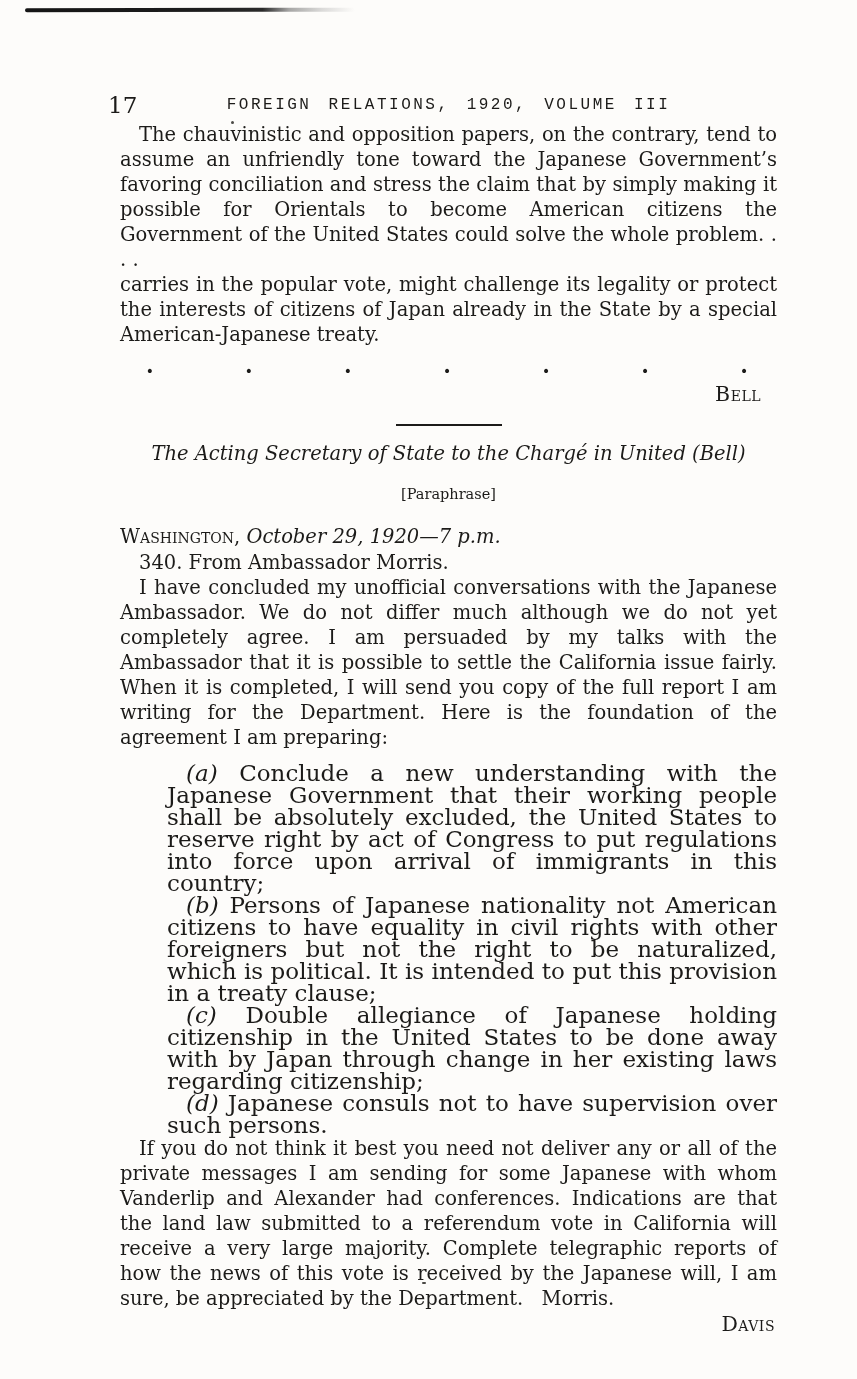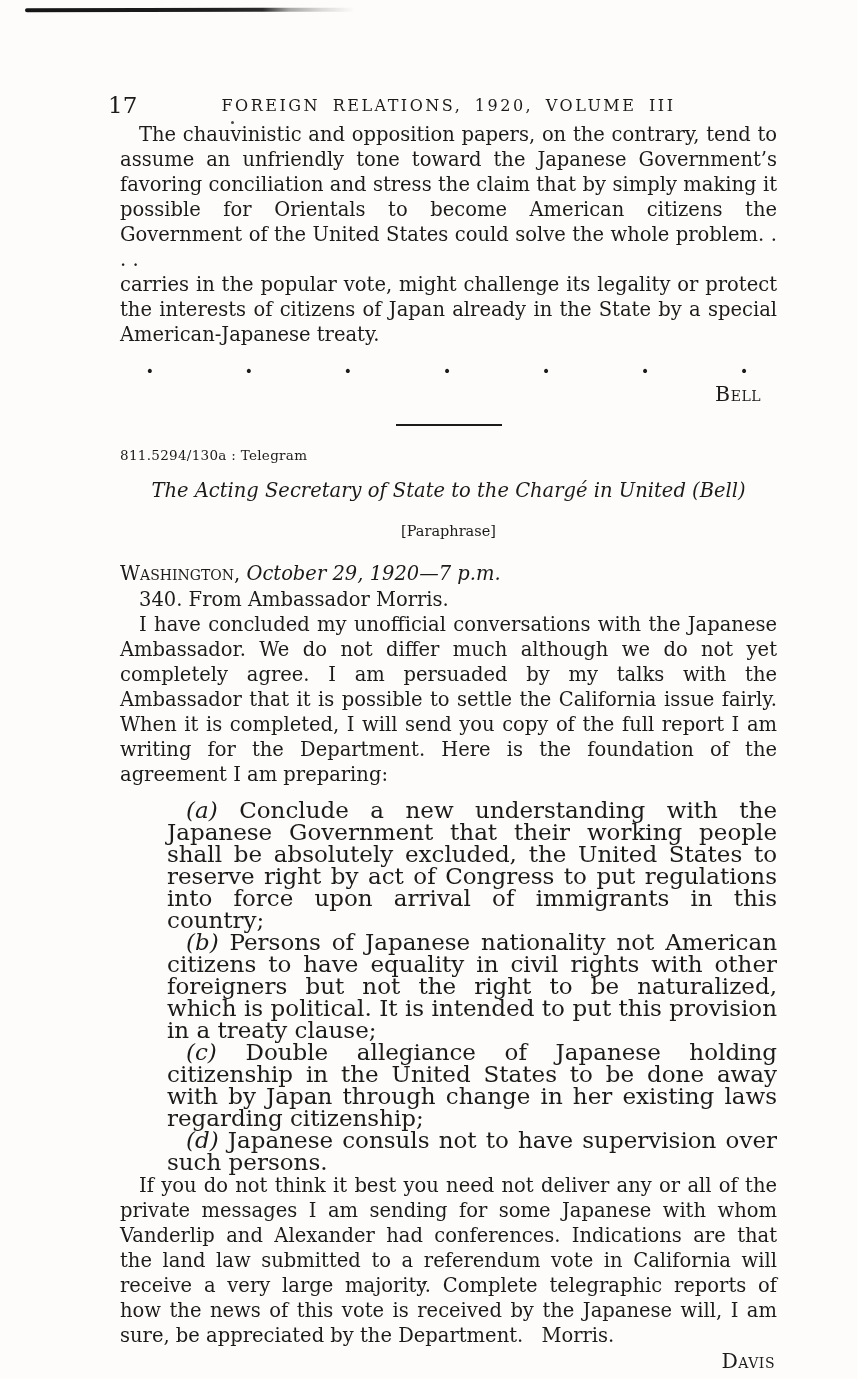--- a/index.html
+++ b/index.html
@@ -59,20 +59,21 @@
     font-size: 23px;
     line-height: 26px;
   }
   .running-head {
     text-align: center;
     font-size: 16px;
     letter-spacing: 2.5px;
     word-spacing: 5px;
     padding-top: 4px;
     white-space: nowrap;
+    font-family: Liberation Mono, monospace;
   }
 
   p.body-para {
     margin: 0;
     font-size: 19.5px;
     line-height: 25px;
     text-align: justify;
   }
   .indent { text-indent: 19px; }
   .mt-para1 { margin-top: 17px; }
@@ -175,21 +176,20 @@
       <span>.</span>
       <span>.</span>
       <span>.</span>
       <span>.</span>
     </div>
 
     <div class="sig sig-bell">Bell</div>
 
     <div class="divider"></div>
 
-    <div class="file-ref">811.5294/130a : Telegram</div>
 
     <div class="doc-title">The Acting Secretary of State to the Chargé in United (Bell)</div>
 
     <div class="paraphrase-note">[Paraphrase]</div>
 
     <div class="dateline">
       <span class="sc">Washington,</span>
       <span class="it">October 29, 1920—7 p.m.</span>
     </div>
 

